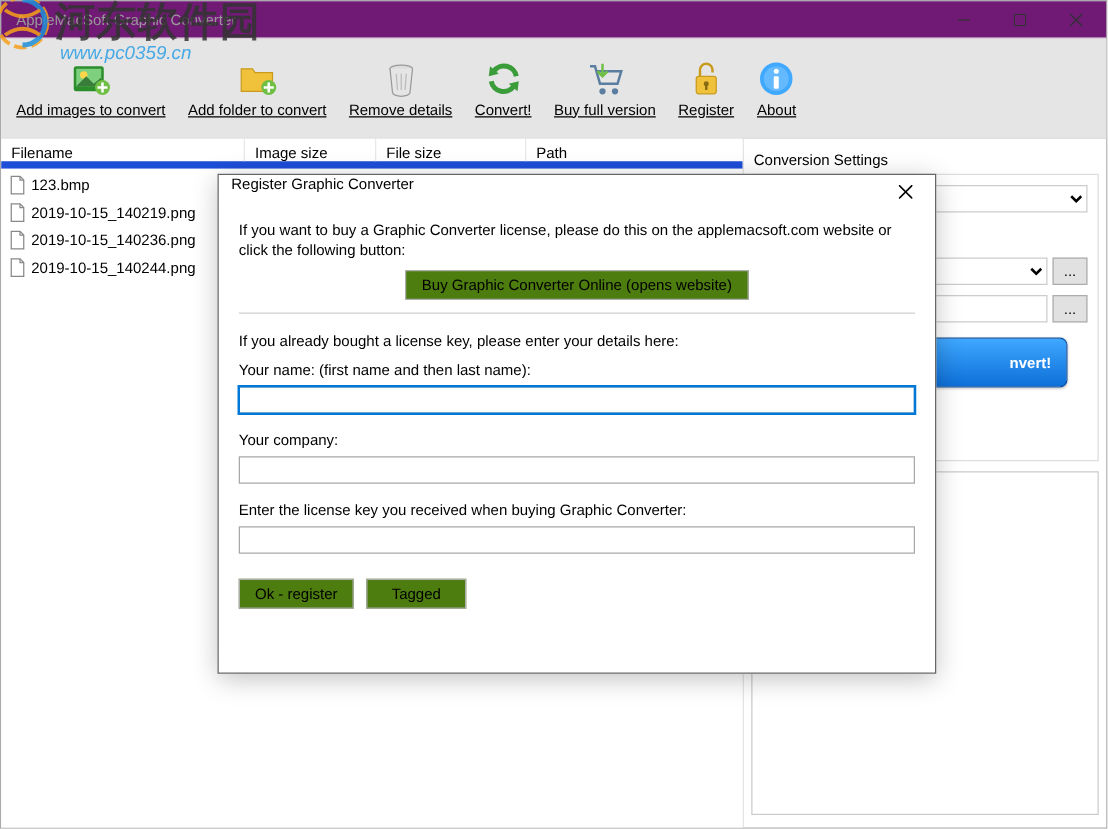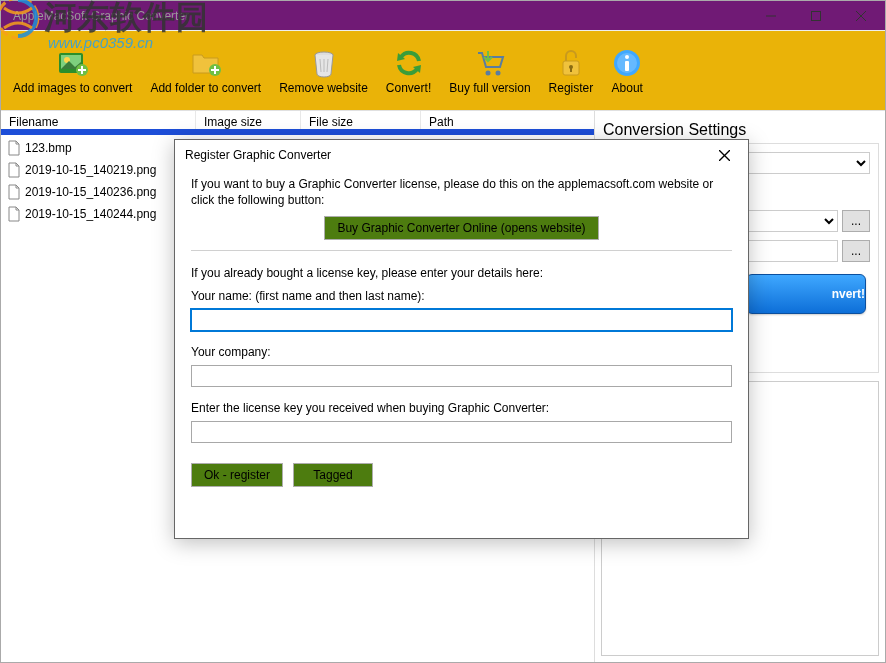--- a/index.html
+++ b/index.html
@@ -7,21 +7,21 @@
 
 
 .main-window { position: absolute; top: 0; left: 0; width: 886px; height: 663px; background: #fff; border: 1px solid #aaa; }
 .titlebar { height: 30px; background: #701a75; display: flex; align-items: center; padding: 0 2px 0 8px; border-bottom: 1px solid #eee; }
 .titlebar .title { flex: 1; color: #999; font-size: 12px; margin-left: 4px; }
 .win-btns { display: flex; }
 .win-btn { width: 45px; height: 29px; display: flex; align-items: center; justify-content: center; color: #333; }
 .win-btn svg { width: 10px; height: 10px; }
 
 
-.toolbar { height: 80px; background: #eab308; display: flex; align-items: center; padding: 4px 6px; gap: 6px; border-bottom: 1px solid #e0e0e0; }
+.toolbar { height: 80px; background: #e5e5e5; display: flex; align-items: center; padding: 4px 6px; gap: 6px; border-bottom: 1px solid #e0e0e0; text-decoration: underline; }
 .tool-item { display: flex; flex-direction: column; align-items: center; justify-content: center; padding: 4px 6px; gap: 2px; border-radius: 3px; }
 .tool-icon { width: 32px; height: 32px; display: flex; align-items: center; justify-content: center; }
 .tool-label { font-size: 12px; color: #000; white-space: nowrap; }
 
 
 .main-area { display: flex; height: calc(100% - 110px); }
 .left-pane { flex: 1; display: flex; flex-direction: column; border-right: 1px solid #ddd; }
 .right-pane { width: 290px; padding: 6px 6px; }
 
 
@@ -30,41 +30,41 @@
 .col-h.fn { width: 195px; }
 .col-h.is { width: 105px; }
 .col-h.fs { width: 120px; }
 .col-h.pt { flex: 1; border-right: none; }
 .file-list { flex: 1; background: #fff; padding: 2px 0; }
 .file-row { display: flex; align-items: center; padding: 2px 6px; gap: 4px; height: 22px; }
 .file-icon { width: 14px; height: 16px; }
 .file-name { font-size: 12px; }
 
 
-.panel-title { font-size: 16px; padding: 4px 2px; }
+.panel-title { font-size: 12px; padding: 4px 2px; }
 .panel-body { border: 1px solid #ddd; background: #fff; padding: 8px; height: 230px; position: relative; }
 .field-row { display: flex; align-items: center; gap: 4px; margin-bottom: 8px; }
 .sel { flex: 1; height: 22px; border: 1px solid #ccc; padding: 2px 4px; font-size: 12px; background: #fff; }
 .browse-btn { width: 28px; height: 22px; border: 1px solid #adadad; background: #e1e1e1; text-align: center; line-height: 18px; }
-.convert-btn { position: absolute; right: 12px; top: 130px; width: 120px; height: 40px; border-radius: 6px;
+.convert-btn { position: absolute; right: 24px; top: 130px; width: 120px; height: 40px; border-radius: 6px;
   background: linear-gradient(#3fa8ff, #0d6fd8); color: #fff; font-size: 18px; font-weight: 600; border: 1px solid #0b4f9e;
-  display: flex; align-items: center; justify-content: flex-end; box-shadow: 0 1px 2px rgba(0,0,0,.2); }
+  display: flex; align-items: center; justify-content: flex-end; padding-right: 12px; box-shadow: 0 1px 2px rgba(0,0,0,.2); }
 .preview-box { border: 1px solid #ccc; height: 275px; background: #fff; margin-top: 8px; }
 
 
 .watermark { position: absolute; top: -4px; left: -4px; pointer-events: none; opacity: 0.85; }
 .watermark .w-top { display: flex; align-items: center; gap: 4px; }
 .watermark .w-text { font-family: "Microsoft YaHei", sans-serif; font-size: 32px; font-weight: 700; color: #333; letter-spacing: 1px; }
 .watermark .w-ball { width: 44px; height: 44px; }
 .watermark .w-url { color: #2a9fe6; font-size: 15px; font-style: italic; margin-left: 52px; margin-top: -6px; }
 
 
 .overlay { position: absolute; inset: 0; }
 .dialog { position: absolute; top: 139px; left: 174px; width: 575px; height: 400px; background: #fff; border: 1px solid #666; box-shadow: 0 4px 20px rgba(0,0,0,.25); }
-.dlg-titlebar { height: 30px; display: flex; align-items: center; padding: 0 4px 0 10px; }
+.dlg-titlebar { height: 30px; display: flex; align-items: flex-start; padding: 0 4px 0 10px; }
 .dlg-titlebar .title { flex: 1; font-size: 12px; color: #000; }
 .dlg-close { width: 40px; height: 26px; display: flex; align-items: center; justify-content: center; font-size: 15px; }
 .dlg-body { padding: 6px 16px; }
 .dlg-text { font-size: 12px; line-height: 16px; margin-bottom: 8px; }
 .btn { border: 1px solid #adadad; background: #4d7c0f; padding: 4px 12px; font-size: 12px; }
 .buy-btn-row { display: flex; justify-content: center; margin: 8px 0 10px; }
 .sep { border: none; border-top: 1px solid #d0d0d0; margin: 8px 0 14px; }
 .fld-label { font-size: 12px; margin-bottom: 6px; }
 .txt-input { width: 100%; height: 22px; border: 1px solid #a8a8a8; padding: 2px 6px; margin-bottom: 14px; font-size: 12px; }
 .txt-input.focus { outline: 2px solid #0078d7; outline-offset: -1px; }
@@ -129,21 +129,21 @@
     <div class="tool-item">
       <div class="tool-icon">
         <svg width="32" height="32" viewBox="0 0 32 32">
             <ellipse cx="16" cy="8" rx="9" ry="3" fill="#ddd" stroke="#999"></ellipse>
             <path d="M7 8 L9 27 A7 3 0 0 0 23 27 L25 8" fill="#e5e5e5" stroke="#999"></path>
             <line x1="12" y1="12" x2="13" y2="25" stroke="#bbb"></line>
             <line x1="16" y1="12" x2="16" y2="25" stroke="#bbb"></line>
             <line x1="20" y1="12" x2="19" y2="25" stroke="#bbb"></line>
           </svg>
       </div>
-      <span class="tool-label">Remove website</span>
+      <span class="tool-label">Remove details</span>
     </div>
     <div class="tool-item">
       <div class="tool-icon">
         <svg width="32" height="32" viewBox="0 0 32 32">
             <path d="M26 14 A10 10 0 0 0 8 10" fill="none" stroke="#3a9d3a" stroke-width="4"></path>
             <polygon points="5,6 12,12 4,14" fill="#3a9d3a"></polygon>
             <path d="M6 18 A10 10 0 0 0 24 22" fill="none" stroke="#3a9d3a" stroke-width="4"></path>
             <polygon points="27,26 20,20 28,18" fill="#3a9d3a"></polygon>
           </svg>
       </div>

